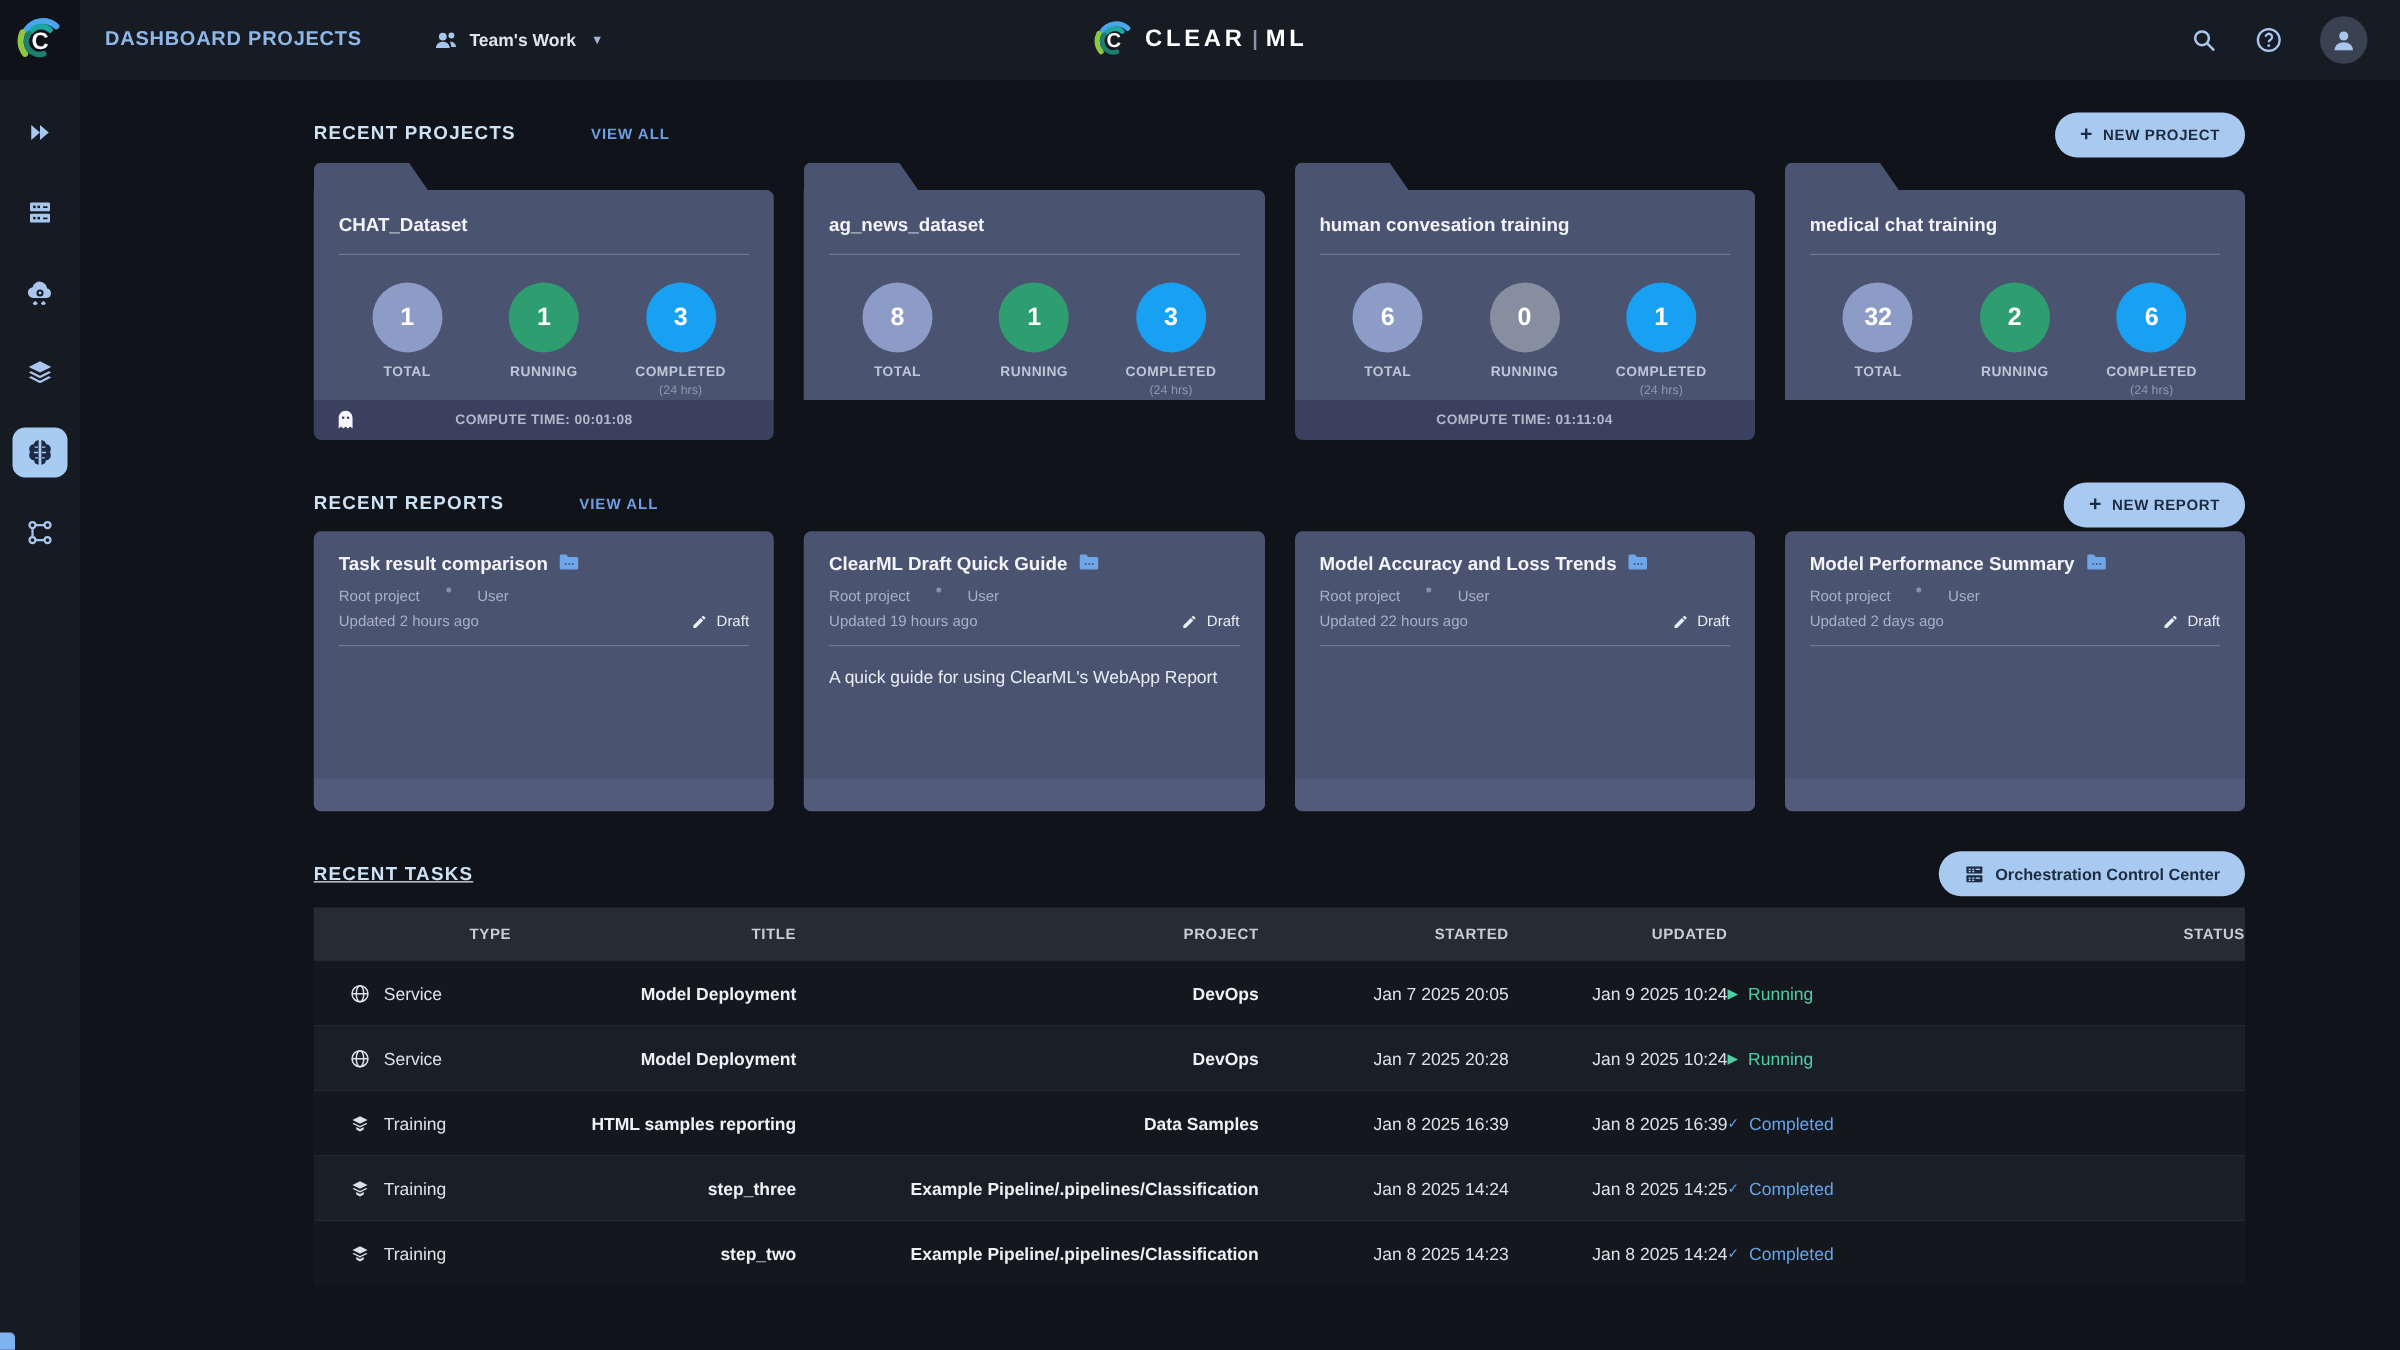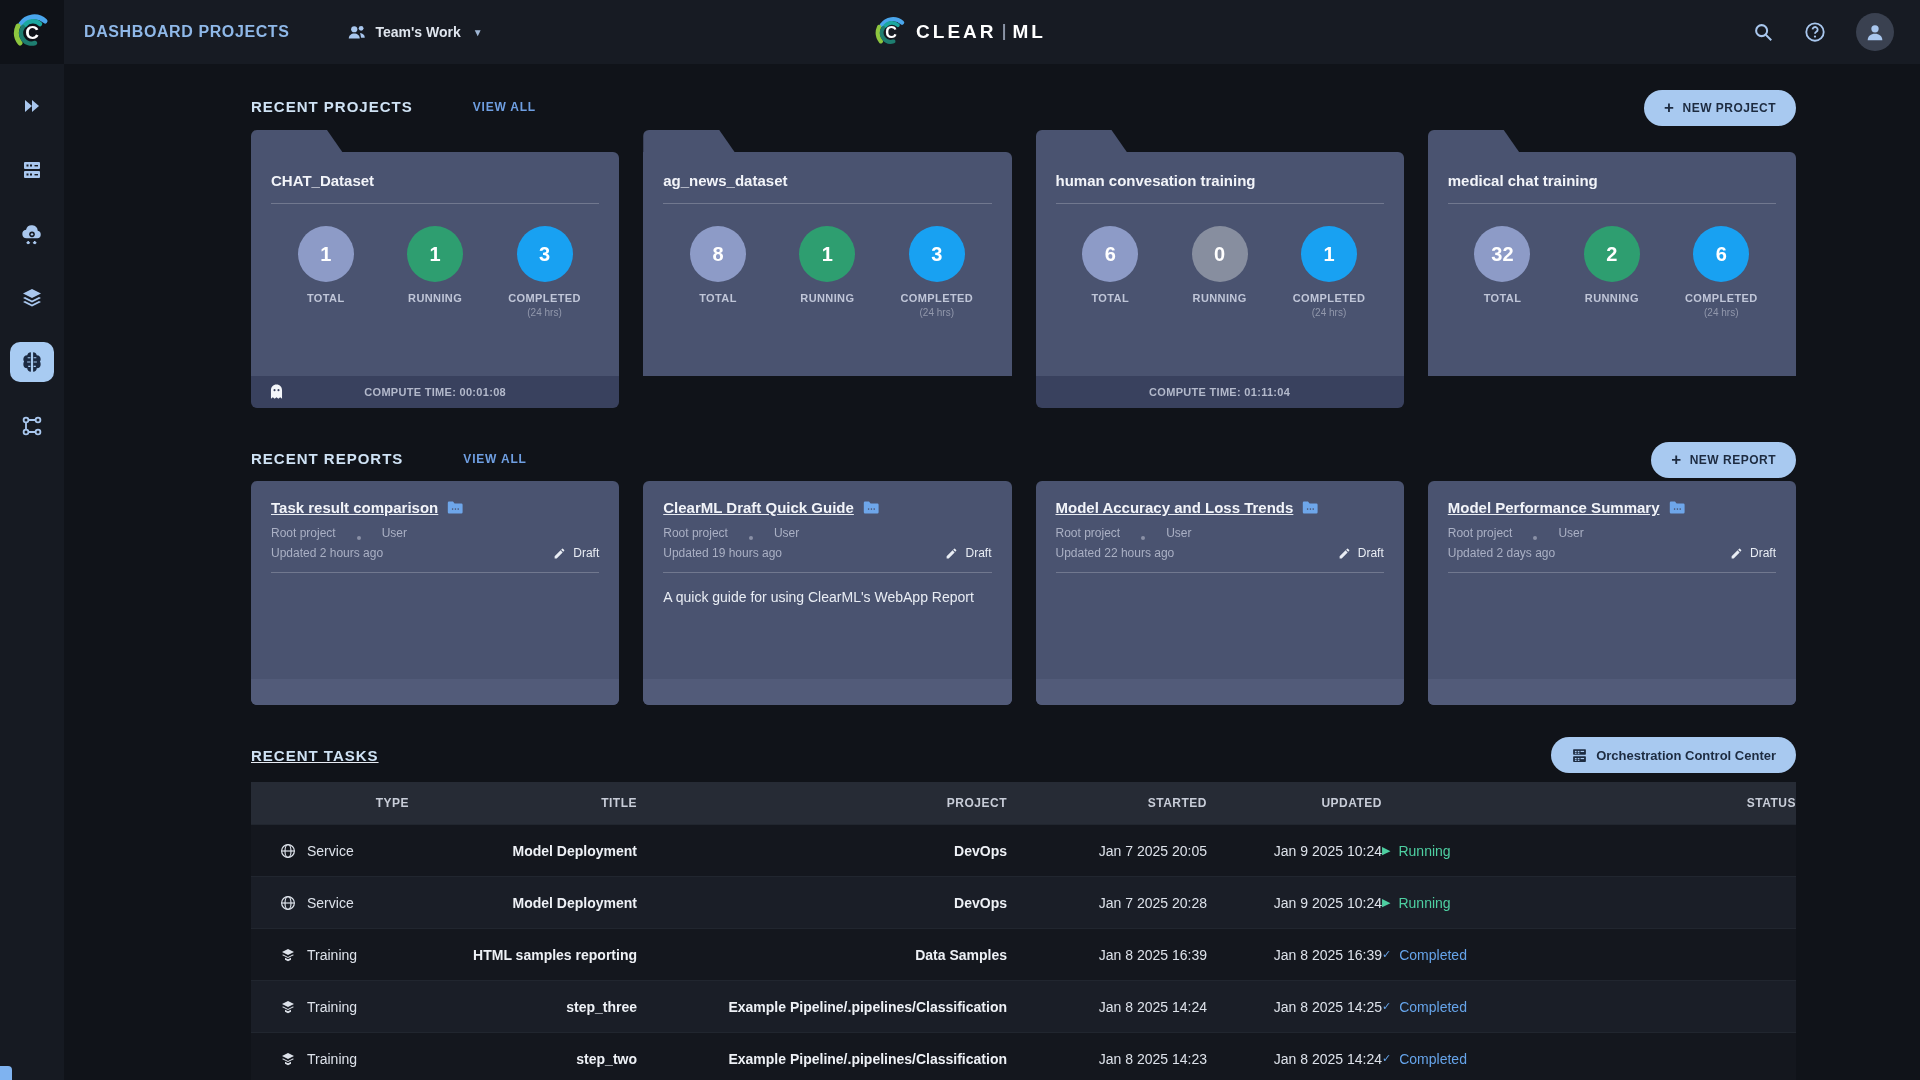--- a/index.html
+++ b/index.html
@@ -30,38 +30,38 @@
   .section-head { display:flex; align-items:center; margin-bottom:14px; position:relative; }
   .section-title { font-size:15px; font-weight:bold; letter-spacing:1px; color:#cfe2f4; }
   .view-all { margin-left:60px; font-size:12px; font-weight:bold; letter-spacing:.8px; color:#6f9fe2; cursor:pointer; }
   .pill-btn { position:absolute; right:0; top:-8px; background:#a8c9f0; color:#1d2b40; border:none; border-radius:18px; height:36px; padding:0 20px; font-size:12px; font-weight:bold; letter-spacing:.5px; display:flex; align-items:center; gap:8px; cursor:pointer; font-family:inherit; }
   .pill-btn .plus { font-size:17px; font-weight:bold; }
 
   
   .cards-row { display:grid; grid-template-columns:repeat(4,1fr); gap:24px; margin-bottom:42px; }
   .proj-card { position:relative; margin-top:23px; cursor:pointer; }
   .folder-tab { position:absolute; top:-22px; left:0; width:92px; height:23px; background:#4a5370; border-radius:6px 4px 0 0; clip-path:polygon(0 0, calc(100% - 16px) 0, 100% 100%, 0 100%); }
-  .proj-body { background:#4a5370; border-radius:0 6px 0 0; padding:20px 20px 0 20px; height:224px; }
+  .proj-body { background:#4a5370; border-radius:0 6px 0 0; padding:20px 20px 0 20px; height:168px; }
   .proj-name { font-size:15px; font-weight:bold; color:#f2f4f9; margin-bottom:14px; white-space:nowrap; overflow:hidden; }
   .proj-divider { height:1px; background:rgba(255,255,255,.22); margin-bottom:22px; }
   .stats { display:flex; justify-content:space-around; }
   .stat { display:flex; flex-direction:column; align-items:center; width:80px; }
   .stat-circle { width:56px; height:56px; border-radius:50%; display:flex; align-items:center; justify-content:center; font-size:20px; font-weight:bold; color:#fff; margin-bottom:10px; }
   .stat-label { font-size:11px; font-weight:bold; letter-spacing:.4px; color:#c0c6d8; }
   .stat-note { font-size:10px; color:#9298ac; margin-top:3px; height:12px; }
   .proj-footer { background:#39415e; border-radius:0 0 6px 6px; height:32px; display:flex; align-items:center; position:relative; }
   .ghost-wrap { position:absolute; left:18px; color:#f4f6fa; }
   .compute { width:100%; text-align:center; font-size:11px; font-weight:bold; letter-spacing:.3px; color:#b3b9cb; }
 
   
   .report-card { background:#4a5370; border-radius:6px; height:224px; display:flex; flex-direction:column; cursor:pointer; overflow:hidden; }
   .report-inner { padding:18px 20px 0 20px; flex:1; }
-  .report-title-row { display:flex; align-items:center; gap:9px; margin-bottom:10px;text-decoration:underline; }
+  .report-title-row { display:flex; align-items:flex-start; gap:9px; margin-bottom:10px; }
   .report-title { font-size:15px; font-weight:bold; color:#f2f4f9; }
-  .report-meta { font-size:12px; color:#aab0c4; display:flex; align-items:flex-end; gap:21px; margin-bottom:6px; }
+  .report-meta { font-size:12px; color:#aab0c4; display:flex; align-items:flex-start; gap:21px; margin-bottom:6px; }
   .meta-dot { width:4px; height:4px; border-radius:50%; background:#8a90a6; }
   .report-updated-row { display:flex; align-items:center; justify-content:space-between; margin-bottom:12px; }
   .report-updated { font-size:12px; color:#aab0c4; }
   .draft-badge { font-size:12px; color:#e9edf4; display:flex; align-items:center; gap:7px; }
   .report-divider { height:1px; background:rgba(255,255,255,.22); }
   .report-desc { font-size:14px; color:#e9edf4; padding-top:16px; min-height:20px; }
   .report-footer { height:26px; background:#525b79; }
 
   
   .tasks-section { margin-top:4px; }

